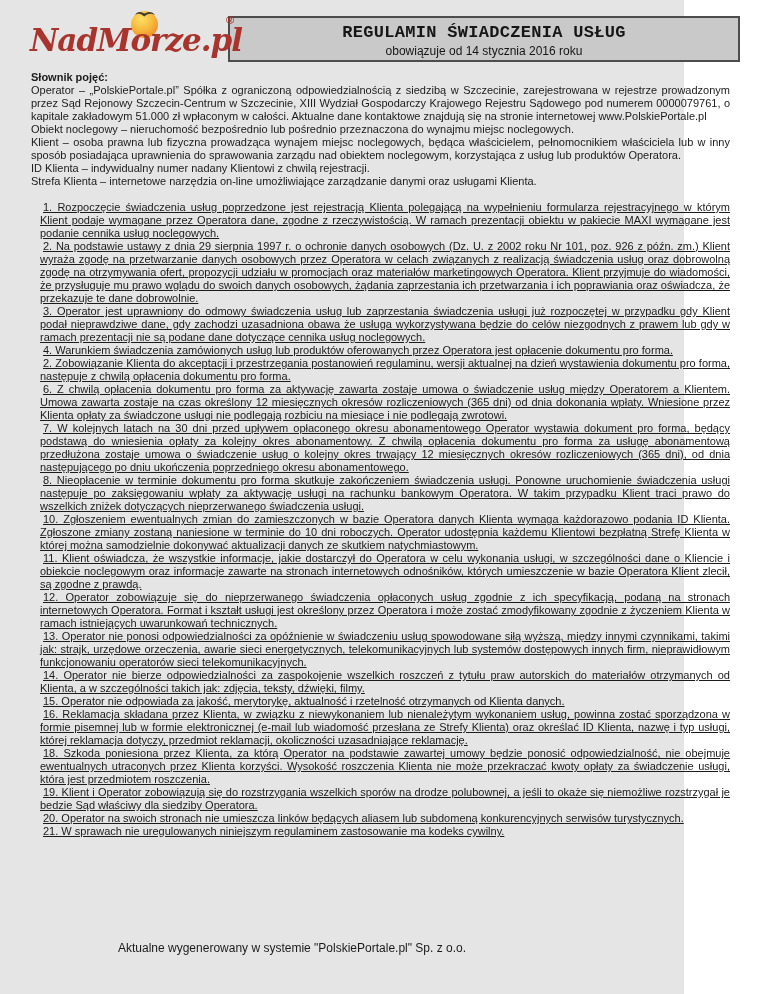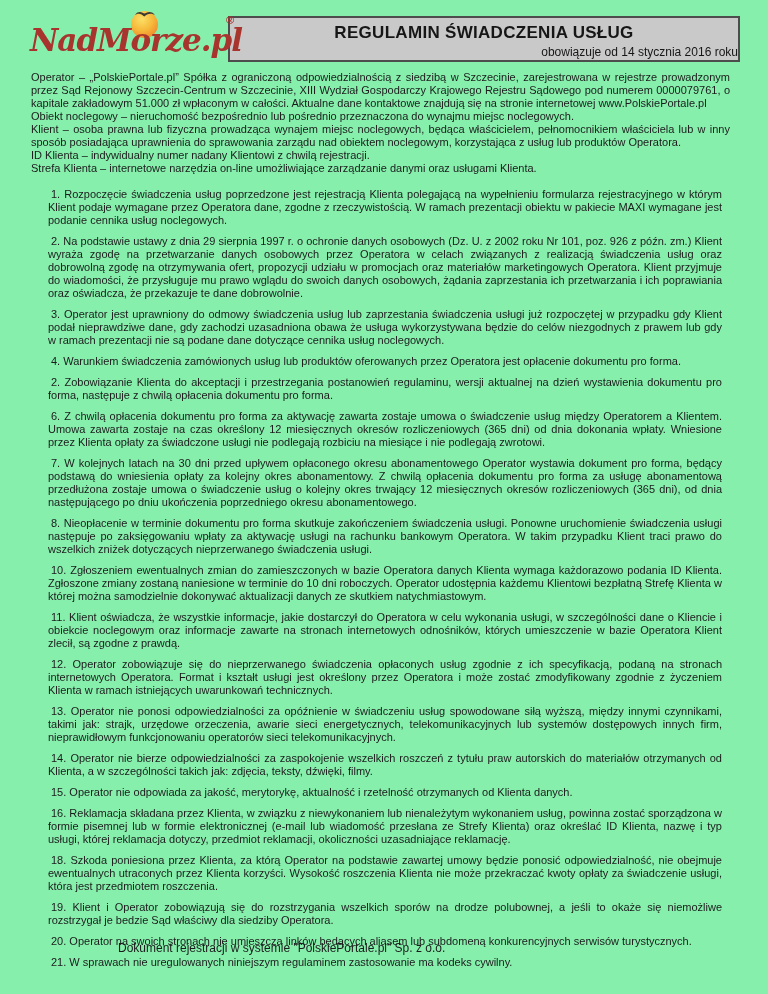--- a/index.html
+++ b/index.html
@@ -4,21 +4,21 @@
 <style>
   html, body { margin:0; padding:0; }
   body {
     width:768px; height:994px;
     background:#ffffff;
     font-family:"Liberation Sans", sans-serif;
     color:#1b1b1b;
     position:relative;
     overflow:hidden;
   }
-  .page { position:relative; width:768px; height:994px; background:#86efac; }
+  .page { position:relative; width:684px; height:994px; background:#e5e5e5; }
 
   
   .logo {
     position:absolute; left:30px; top:12px; width:200px; height:50px;
   }
   .logo-text {
     position:absolute; left:0; top:10px;
     font-family:"DejaVu Serif", serif;
     font-style:italic; font-weight:bold;
     font-size:31px; letter-spacing:-1px;
@@ -44,39 +44,40 @@
     background:#c9c9c9;
     border:2px solid #4d4d4d;
     box-sizing:border-box;
   }
   .title {
     margin-top:5px;
     text-align:center;
     font-size:17px; font-weight:bold;
     letter-spacing:0.3px;
     color:#161616;
+    font-family:Liberation Mono, monospace;
   }
   .effective {
     margin-top:2px; padding-right:0;
-    text-align:right;
+    text-align:center;
     font-size:12px;
     color:#161616;
   }
 
   
   .content {
     position:absolute; left:31px; top:71px;
     width:699px;
     font-size:11px; line-height:13px;
     text-align:justify;
   }
   .glossary p { margin:0; }
   .glossary-heading { font-weight:bold; }
   .terms { margin-top:13px; margin-left:9px; width:690px; }
-  .terms p { margin:8px; text-indent:3px; }
+  .terms p { margin:0; text-indent:3px;text-decoration:underline; }
 
   
   .footer {
     position:absolute; left:118px; top:941px;
     font-size:12px; color:#1b1b1b;
     white-space:nowrap;
   }
 </style>
 </head>
 <body>
@@ -92,20 +93,21 @@
     <span class="logo-reg">®</span>
   </div>
 
   <div class="titlebox">
     <div class="title">REGULAMIN ŚWIADCZENIA USŁUG</div>
     <div class="effective">obowiązuje od 14 stycznia 2016 roku</div>
   </div>
 
   <div class="content">
     <div class="glossary">
+      <p class="glossary-heading">Słownik pojęć:</p>
       <p>Operator – „PolskiePortale.pl” Spółka z ograniczoną odpowiedzialnością z siedzibą w Szczecinie, zarejestrowana w rejestrze prowadzonym przez Sąd Rejonowy Szczecin-Centrum w Szczecinie, XIII Wydział Gospodarczy Krajowego Rejestru Sądowego pod numerem 0000079761, o kapitale zakładowym 51.000 zł wpłaconym w całości. Aktualne dane kontaktowe znajdują się na stronie internetowej www.PolskiePortale.pl</p>
       <p>Obiekt noclegowy – nieruchomość bezpośrednio lub pośrednio przeznaczona do wynajmu miejsc noclegowych.</p>
       <p>Klient – osoba prawna lub fizyczna prowadząca wynajem miejsc noclegowych, będąca właścicielem, pełnomocnikiem właściciela lub w inny sposób posiadająca uprawnienia do sprawowania zarządu nad obiektem noclegowym, korzystająca z usług lub produktów Operatora.</p>
       <p>ID Klienta – indywidualny numer nadany Klientowi z chwilą rejestracji.</p>
       <p>Strefa Klienta – internetowe narzędzia on-line umożliwiające zarządzanie danymi oraz usługami Klienta.</p>
     </div>
 
     <div class="terms">
       <p>1. Rozpoczęcie świadczenia usług poprzedzone jest rejestracją Klienta polegającą na wypełnieniu formularza rejestracyjnego w którym Klient podaje wymagane przez Operatora dane, zgodne z rzeczywistością. W ramach prezentacji obiektu w pakiecie MAXI wymagane jest podanie cennika usług noclegowych.</p>
       <p>2. Na podstawie ustawy z dnia 29 sierpnia 1997 r. o ochronie danych osobowych (Dz. U. z 2002 roku Nr 101, poz. 926 z późn. zm.) Klient wyraża zgodę na przetwarzanie danych osobowych przez Operatora w celach związanych z realizacją świadczenia usług oraz dobrowolną zgodę na otrzymywania ofert, propozycji udziału w promocjach oraz materiałów marketingowych Operatora. Klient przyjmuje do wiadomości, że przysługuje mu prawo wglądu do swoich danych osobowych, żądania zaprzestania ich przetwarzania i ich poprawiania oraz oświadcza, że przekazuje te dane dobrowolnie.</p>
@@ -122,15 +124,15 @@
       <p>14. Operator nie bierze odpowiedzialności za zaspokojenie wszelkich roszczeń z tytułu praw autorskich do materiałów otrzymanych od Klienta, a w szczególności takich jak: zdjęcia, teksty, dźwięki, filmy.</p>
       <p>15. Operator nie odpowiada za jakość, merytorykę, aktualność i rzetelność otrzymanych od Klienta danych.</p>
       <p>16. Reklamacja składana przez Klienta, w związku z niewykonaniem lub nienależytym wykonaniem usług, powinna zostać sporządzona w formie pisemnej lub w formie elektronicznej (e-mail lub wiadomość przesłana ze Strefy Klienta) oraz określać ID Klienta, nazwę i typ usługi, której reklamacja dotyczy, przedmiot reklamacji, okoliczności uzasadniające reklamację.</p>
       <p>18. Szkoda poniesiona przez Klienta, za którą Operator na podstawie zawartej umowy będzie ponosić odpowiedzialność, nie obejmuje ewentualnych utraconych przez Klienta korzyści. Wysokość roszczenia Klienta nie może przekraczać kwoty opłaty za świadczenie usługi, która jest przedmiotem roszczenia.</p>
       <p>19. Klient i Operator zobowiązują się do rozstrzygania wszelkich sporów na drodze polubownej, a jeśli to okaże się niemożliwe rozstrzygał je bedzie Sąd właściwy dla siedziby Operatora.</p>
       <p>20. Operator na swoich stronach nie umieszcza linków będących aliasem lub subdomeną konkurencyjnych serwisów turystycznych.</p>
       <p>21. W sprawach nie uregulowanych niniejszym regulaminem zastosowanie ma kodeks cywilny.</p>
     </div>
   </div>
 
-  <div class="footer">Dokument rejestracji w systemie "PolskiePortale.pl" Sp. z o.o.</div>
+  <div class="footer">Aktualne wygenerowany w systemie "PolskiePortale.pl" Sp. z o.o.</div>
 
 </div>
 
 </body></html>

